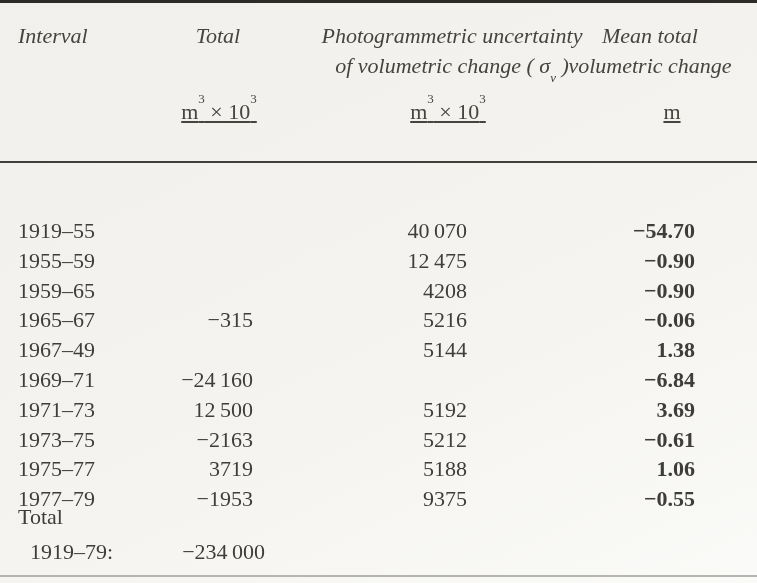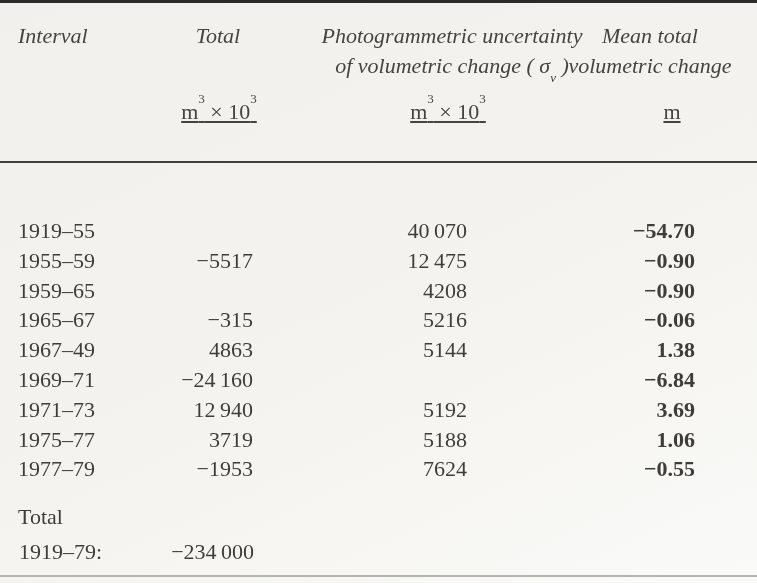--- a/index.html
+++ b/index.html
@@ -40,21 +40,21 @@
   .row span { position:absolute; top:0; line-height:29.8px; white-space:nowrap;margin-top:31px; }
   .c1 { left:18px; }
   .c2 { left:0; width:253px; text-align:right; }
   .c3 { left:0; width:467px; text-align:right; }
   .c4 { left:0; width:695px; text-align:right;font-weight:bold; }
 
   .total-label {
     position:absolute; left:18px; top:502px;
     font-size:22px; line-height:30px; white-space:nowrap;
   }
-  .total-row { position:absolute; top:537px; left:1px; width:717px; height:30px; font-size:22px; }
+  .total-row { position:absolute; top:537px; left:12px; width:717px; height:30px; font-size:22px; }
   .total-row span { position:absolute; top:0; line-height:30px; white-space:nowrap; }
 </style>
 </head>
 <body>
 
 <div class="page">
 
   <div class="rule rule-top"></div>
 
   <div class="hdr hdr-interval">
@@ -85,70 +85,74 @@
 
   <div class="tbody">
   <div class="row">
     <span class="c1">1919–55</span>
     <span class="c3">40 070</span>
     <span class="c4">−54.70</span>
   </div>
 
   <div class="row">
     <span class="c1">1955–59</span>
-    <span class="c2">−5517</span>
     <span class="c3">12 475</span>
     <span class="c4">−0.90</span>
   </div>
 
   <div class="row">
     <span class="c1">1959–65</span>
     <span class="c3">4208</span>
     <span class="c4">−0.90</span>
   </div>
 
   <div class="row">
     <span class="c1">1965–67</span>
     <span class="c2">−315</span>
     <span class="c3">5216</span>
     <span class="c4">−0.06</span>
   </div>
 
   <div class="row">
     <span class="c1">1967–49</span>
-    <span class="c2">4863</span>
     <span class="c3">5144</span>
     <span class="c4">1.38</span>
   </div>
 
   <div class="row">
     <span class="c1">1969–71</span>
     <span class="c2">−24 160</span>
     <span class="c4">−6.84</span>
   </div>
 
   <div class="row">
     <span class="c1">1971–73</span>
-    <span class="c2">12 940</span>
+    <span class="c2">12 500</span>
     <span class="c3">5192</span>
     <span class="c4">3.69</span>
   </div>
 
+  <div class="row">
+    <span class="c1">1973–75</span>
+    <span class="c2">−2163</span>
+    <span class="c3">5212</span>
+    <span class="c4">−0.61</span>
+  </div>
 
   <div class="row">
     <span class="c1">1975–77</span>
     <span class="c2">3719</span>
     <span class="c3">5188</span>
     <span class="c4">1.06</span>
   </div>
 
   <div class="row">
     <span class="c1">1977–79</span>
     <span class="c2">−1953</span>
-    <span class="c3">7624</span>
+    <span class="c3">9375</span>
     <span class="c4">−0.55</span>
   </div>
 </div>
 
   <div class="total-label">Total</div>
 
   <div class="total-row">
     <span class="c1">1919–79:</span>
     <span class="c2">−234 000</span>
   </div>

